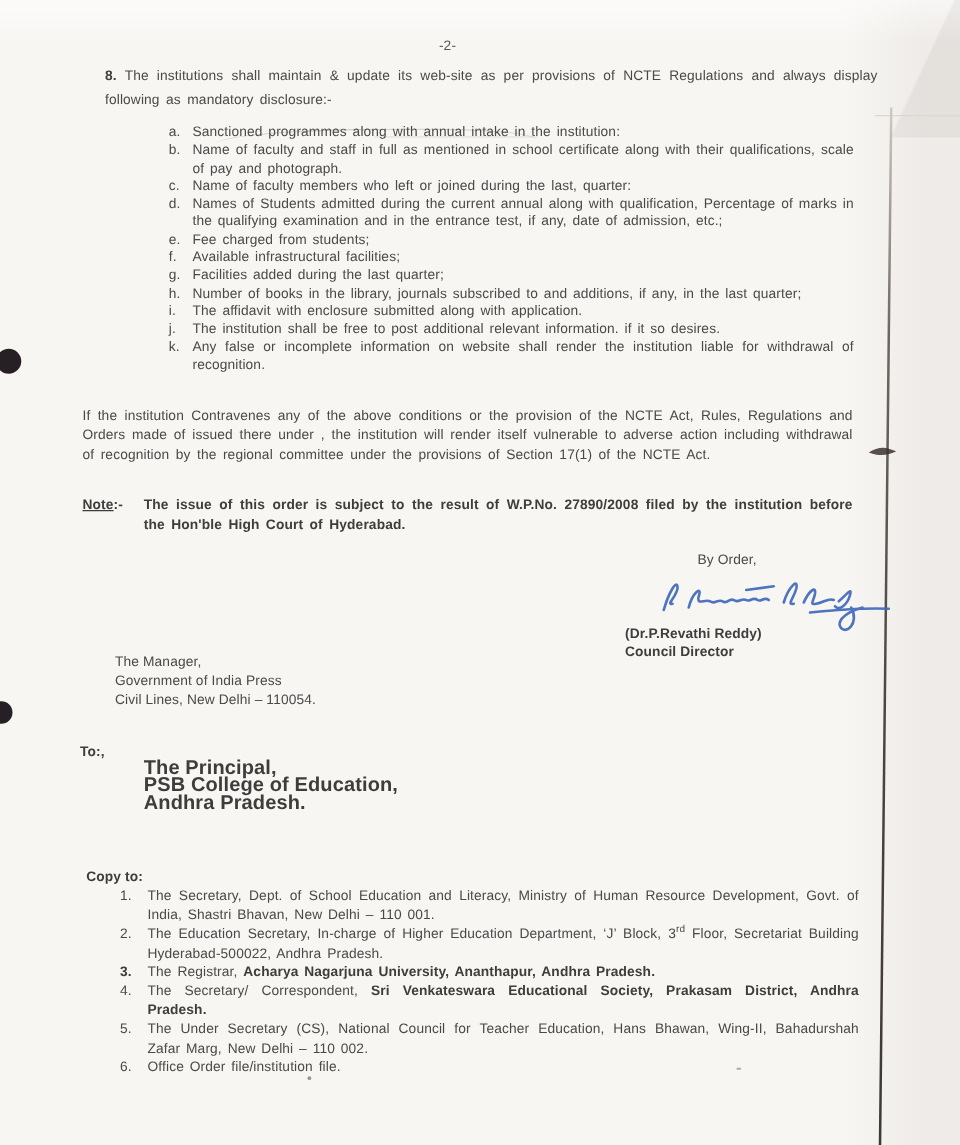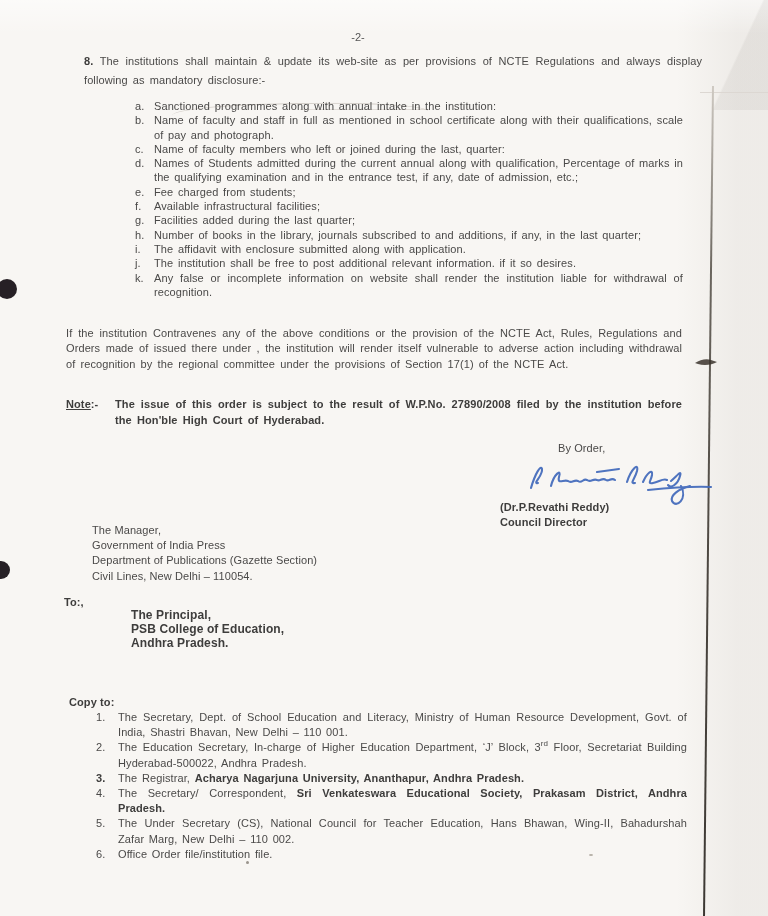--- a/index.html
+++ b/index.html
@@ -33,21 +33,21 @@
   .note{top:397px;left:66px;width:622px;line-height:15.5px;display:flex;}
   .note .lbl{flex:0 0 49px;}
   .note .tx{flex:1;max-width:567px;}
 
   .byorder{top:441px;left:558px;}
   .signature{position:absolute;top:456px;left:523px;width:196px;height:60px;}
   .signatory{top:500px;left:500px;width:145px;text-align:left;line-height:15px;}
 
   .manager{top:523px;left:92px;line-height:15.2px;}
   .tolabel{top:595px;left:64px;}
-  .addressee{top:608px;left:115px;line-height:14.2px;font-size:12px;margin-left:16px;}
+  .addressee{top:608px;left:115px;line-height:14.2px;font-size:16px;}
 
   .copylabel{top:695px;left:69px;}
   .copylist{top:710px;left:96px;width:591px;line-height:15.2px;margin:0;padding:0;list-style:none;}
   .copylist li{display:flex;}
   .copylist .num{flex:0 0 22px;}
   .copylist .tx{flex:1;text-align:justify;word-spacing:1.5px;}
 
   
   .hole{position:absolute;border-radius:50%;background:#262025;}
   .hole1{left:-3px;top:279px;width:20px;height:20px;}
@@ -163,21 +163,20 @@
   </div>
 
   <div class="txt signatory b">
     <div>(Dr.P.Revathi Reddy)</div>
     <div>Council Director</div>
   </div>
 
   <div class="txt manager">
     <div>The Manager,</div>
     <div>Government of India Press</div>
-    <div>Department of Publications (Gazette Section)</div>
     <div>Civil Lines, New Delhi – 110054.</div>
   </div>
 
   <div class="txt tolabel b">To:,</div>
   <div class="txt addressee b">
     <div>The Principal,</div>
     <div>PSB College of Education,</div>
     <div>Andhra Pradesh.</div>
   </div>
 

